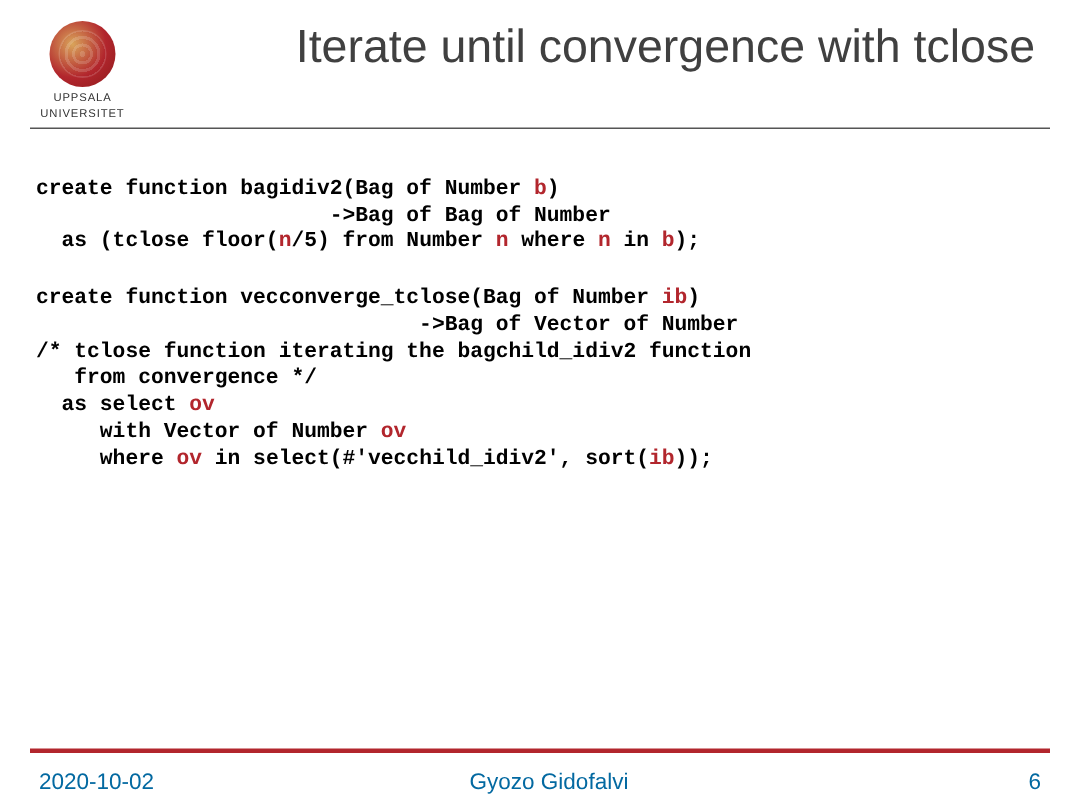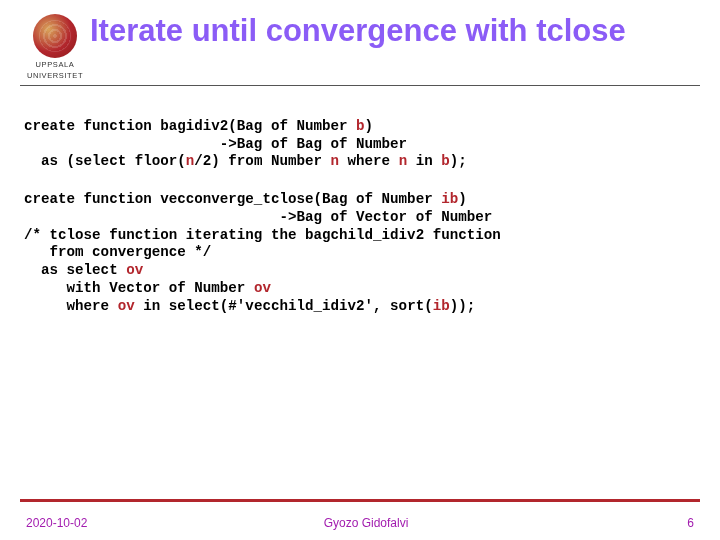--- a/index.html
+++ b/index.html
@@ -42,25 +42,25 @@
     font-size: 7.5px;
     letter-spacing: 0.6px;
     color: #333;
     margin-top: 3px;
     line-height: 1;
     text-align: center;
   }
   .title {
     flex: 1;
     font-size: 31px;
-    color: #8b5cf6;
-    text-align: left;
+    color: #404040;
+    text-align: right;
     line-height: 1.2;
     padding: 4px 10px 0 0;
-    font-weight: 700;
+    font-weight: 400;
   }
   .header-rule {
     border: none;
     border-top: 1px solid #555;
     margin: 6px 20px 0 20px;
   }
   .code-area {
     padding: 14px 24px 0 24px;
     font-family: "Courier New", Courier, monospace;
     font-size: 14.2px;
@@ -80,22 +80,22 @@
     bottom: 38px;
   }
   .footer {
     position: absolute;
     left: 0; right: 0;
     bottom: 10px;
     display: flex;
     justify-content: space-between;
     align-items: center;
     padding: 0 26px;
-    font-size: 12px;
-    color: #a21caf;
+    font-size: 15px;
+    color: #0369a1;
   }
   .footer .center { position:absolute; left:0; right:0; text-align:center;margin-left:12px; }
   .footer .left, .footer .right { position: relative; z-index: 1; }
 </style>
 </head>
 <body>
 
 <div class="header">
   <div class="logo-block">
     <div class="logo-circle"></div>
@@ -104,21 +104,21 @@
   </div>
   <div class="title">
     <span>Iterate until convergence with tclose</span><br>
   </div>
 </div>
 <hr class="header-rule">
 
 <div class="code-area">
 <div class="code-block"><span>create function bagidiv2(Bag of Number </span><span class="v">b</span><span>)</span>
 <span>                       -&gt;Bag of Bag of Number</span>
-<span>  as (select floor(</span><span class="v">n</span><span>/2) from Number </span><span class="v">n</span><span> where </span><span class="v">n</span><span> in </span><span class="v">b</span><span>);</span></div><div class="code-block"><span>create function vecconverge_tclose(Bag of Number </span><span class="v">ib</span><span>)</span>
+<span>  as (tclose floor(</span><span class="v">n</span><span>/5) from Number </span><span class="v">n</span><span> where </span><span class="v">n</span><span> in </span><span class="v">b</span><span>);</span></div><div class="code-block"><span>create function vecconverge_tclose(Bag of Number </span><span class="v">ib</span><span>)</span>
 <span>                              -&gt;Bag of Vector of Number</span>
 <span>/* tclose function iterating the bagchild_idiv2 function</span>
 <span>   from convergence */</span>
 <span>  as select </span><span class="v">ov</span>
 <span>     with Vector of Number </span><span class="v">ov</span>
 <span>     where </span><span class="v">ov</span><span> in select(#'vecchild_idiv2', sort(</span><span class="v">ib</span><span>));</span></div></div>
 
 <hr class="footer-rule">
 <div class="footer">
   <span class="left">2020-10-02</span>

